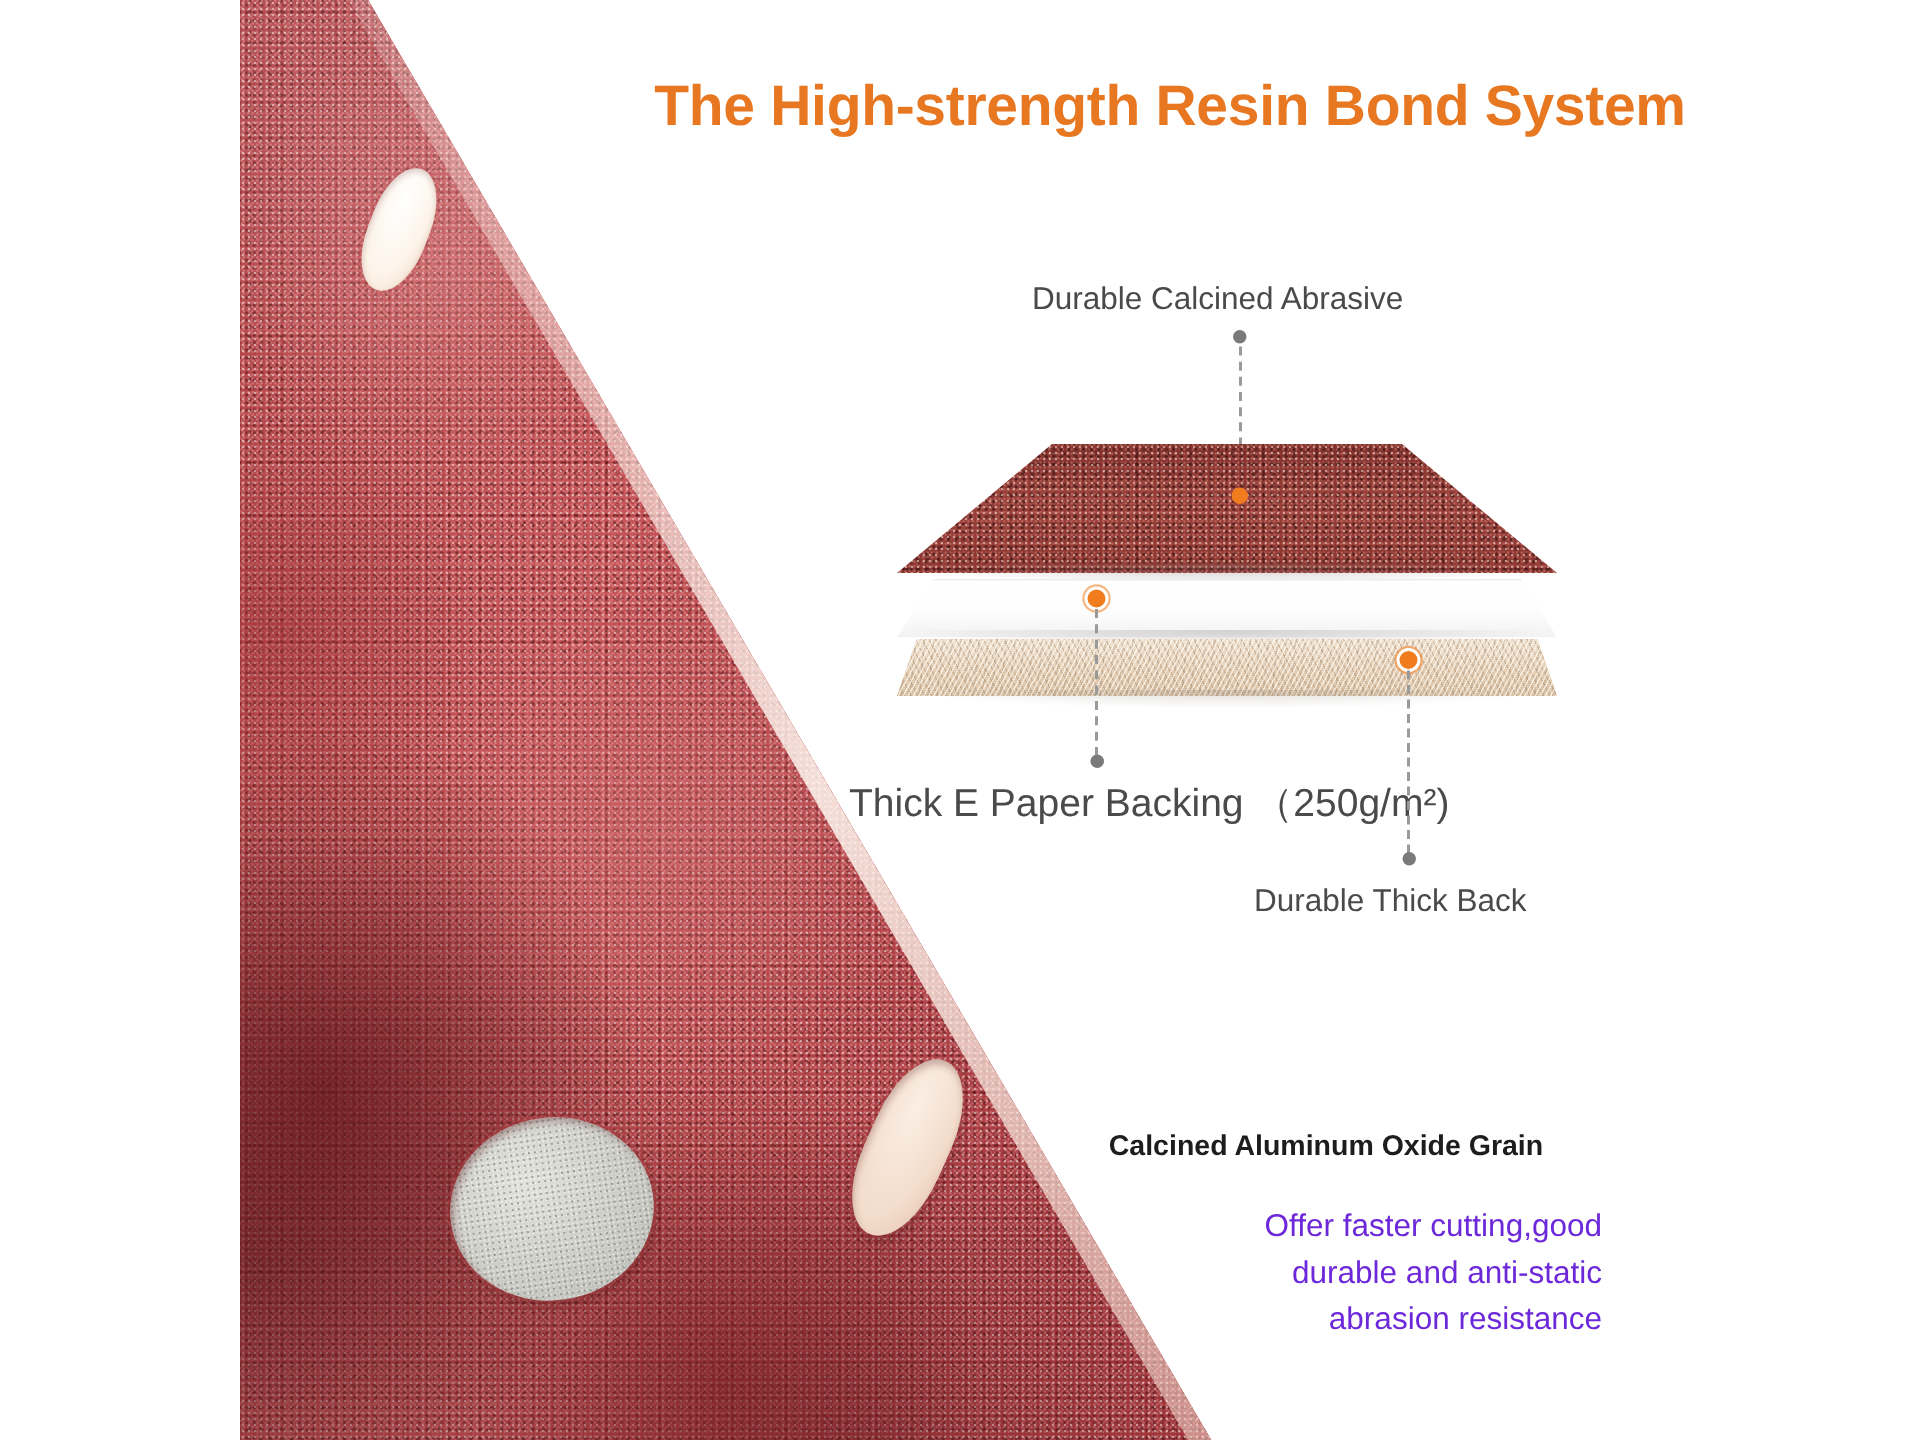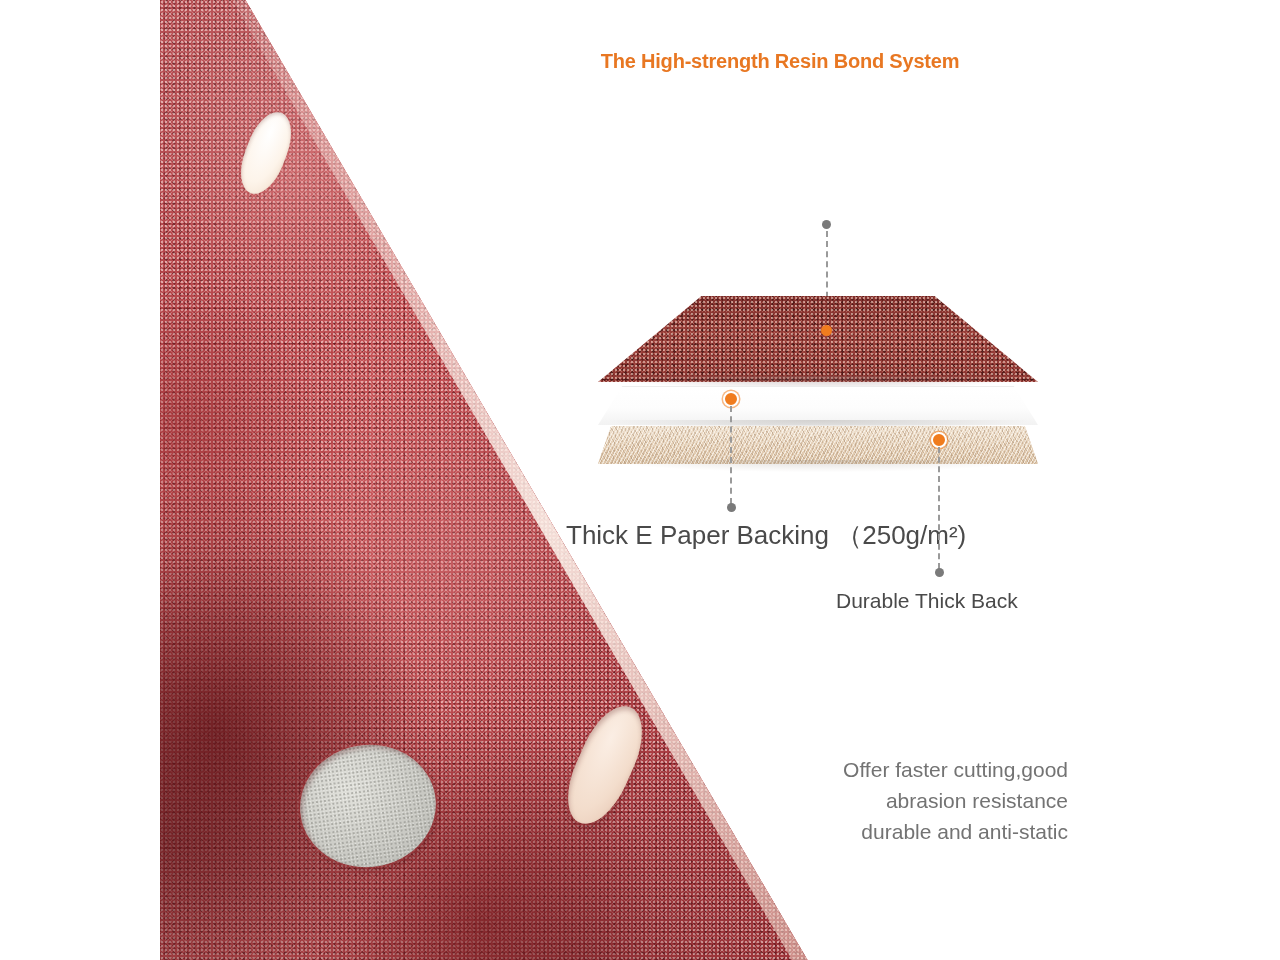--- a/index.html
+++ b/index.html
@@ -143,21 +143,21 @@
     transform: rotate(21deg);
   }
 
   
   #title {
     position: absolute;
     left: 400px;
     top: 50px;
     width: 760px;
     text-align: center;
-    font-size: 20px;
+    font-size: 38px;
     font-weight: bold;
     color: #e87722;
     letter-spacing: -0.2px;
     white-space: nowrap;
   }
 
   
   #layer-stack {
     position: absolute;
     left: 598px;
@@ -294,41 +294,42 @@
   #desc-heading {
     font-size: 19px;
     font-weight: bold;
     color: #1d1d1d;
     text-align: center;
     margin: 0 0 26px 0;
     white-space: nowrap;
   }
   .desc-line {
     font-size: 21px;
-    color: #737373;
+    color: #6d28d9;
     line-height: 31px;
     white-space: nowrap;
   }
 </style>
 </head>
 <body>
 
 <div id="stage">
 
   <div id="photo-panel">
     <div id="sandpaper-sheet"></div>
     <div id="sheet-shade"></div>
     <div id="sheet-edge"></div>
     <div class="hole" id="hole-round-large"></div>
     <div class="hole" id="hole-slot-mid"></div>
     <div class="hole" id="hole-slot-top"></div>
   </div>
 
   <div id="title">The High-strength Resin Bond System</div>
 
+  <div class="callout-label" id="label-abrasive">Durable Calcined Abrasive</div>
   <div class="dot-grey" style="left:822px; top:220px;"></div>
   <div class="leader" style="left:826px; top:231px; height:97px;"></div>
 
   <div id="layer-stack">
     <div class="layer" id="layer-abrasive"></div>
     <div id="layer-abrasive-shadow"></div>
 
     <div class="layer" id="layer-paper"></div>
     <div id="layer-paper-shadow"></div>
 
@@ -342,18 +343,19 @@
 
   <div class="leader" style="left:730px; top:406px; height:98px;"></div>
   <div class="dot-grey" style="left:727px; top:503px;"></div>
   <div class="callout-label" id="label-paper">Thick E Paper Backing （250g/m²)</div>
 
   <div class="leader" style="left:938px; top:447px; height:122px;"></div>
   <div class="dot-grey" style="left:935px; top:568px;"></div>
   <div class="callout-label" id="label-velcro">Durable Thick Back</div>
 
   <div id="desc-block">
+    <div id="desc-heading">Calcined Aluminum Oxide Grain</div>
     <div class="desc-line">Offer faster cutting,good</div>
+    <div class="desc-line">durable and anti-static</div>
     <div class="desc-line">abrasion resistance</div>
-    <div class="desc-line">durable and anti-static</div>
   </div>
 
 </div>
 
 </body></html>

